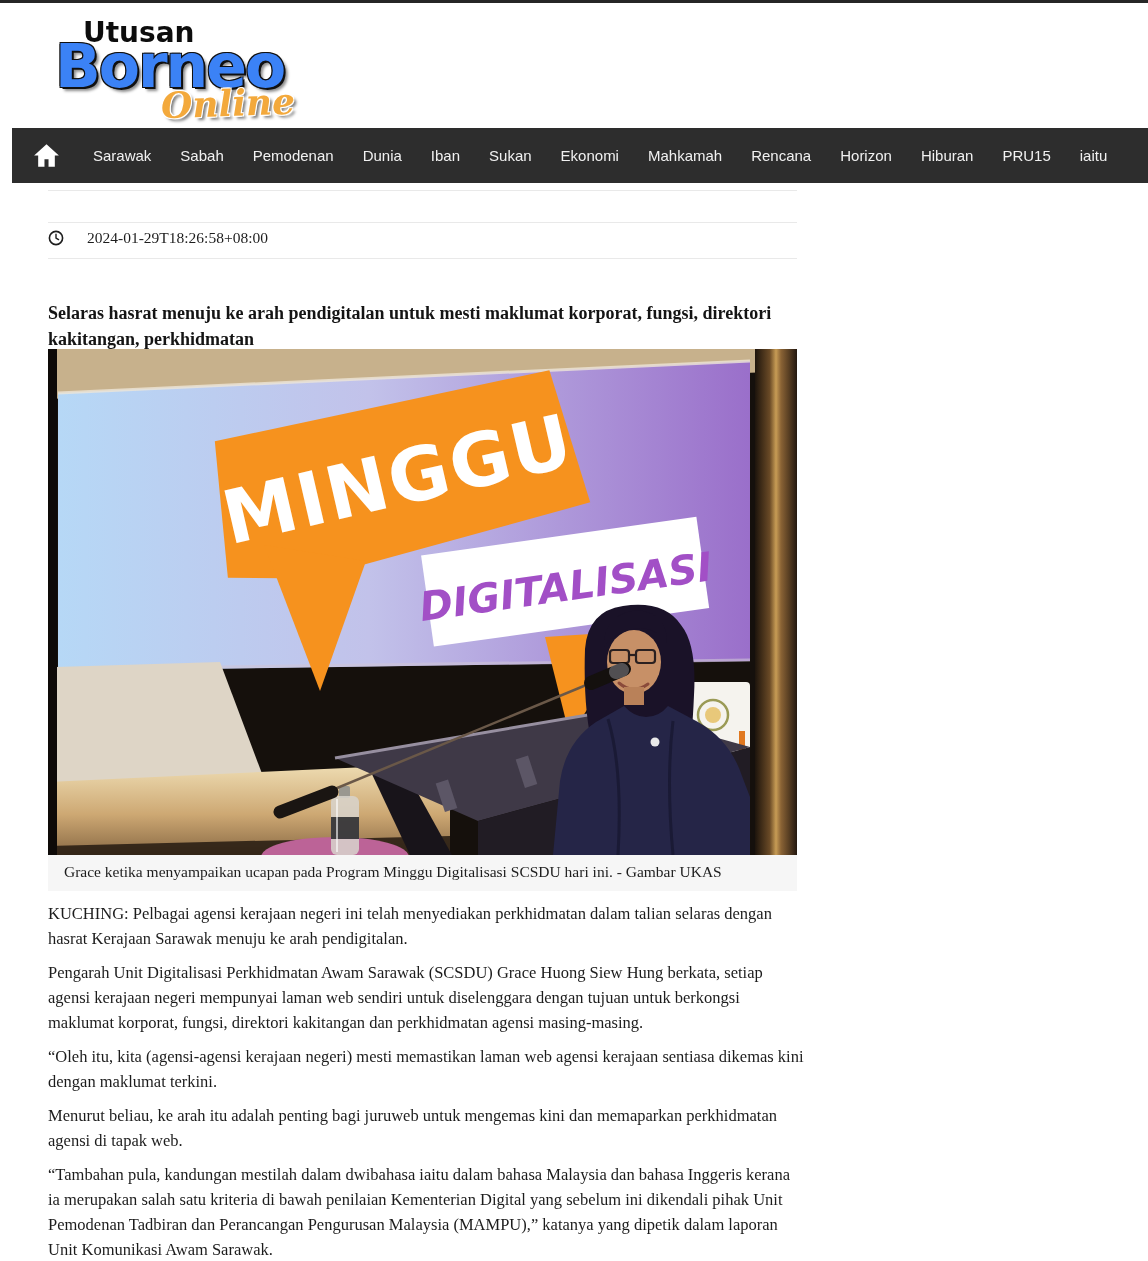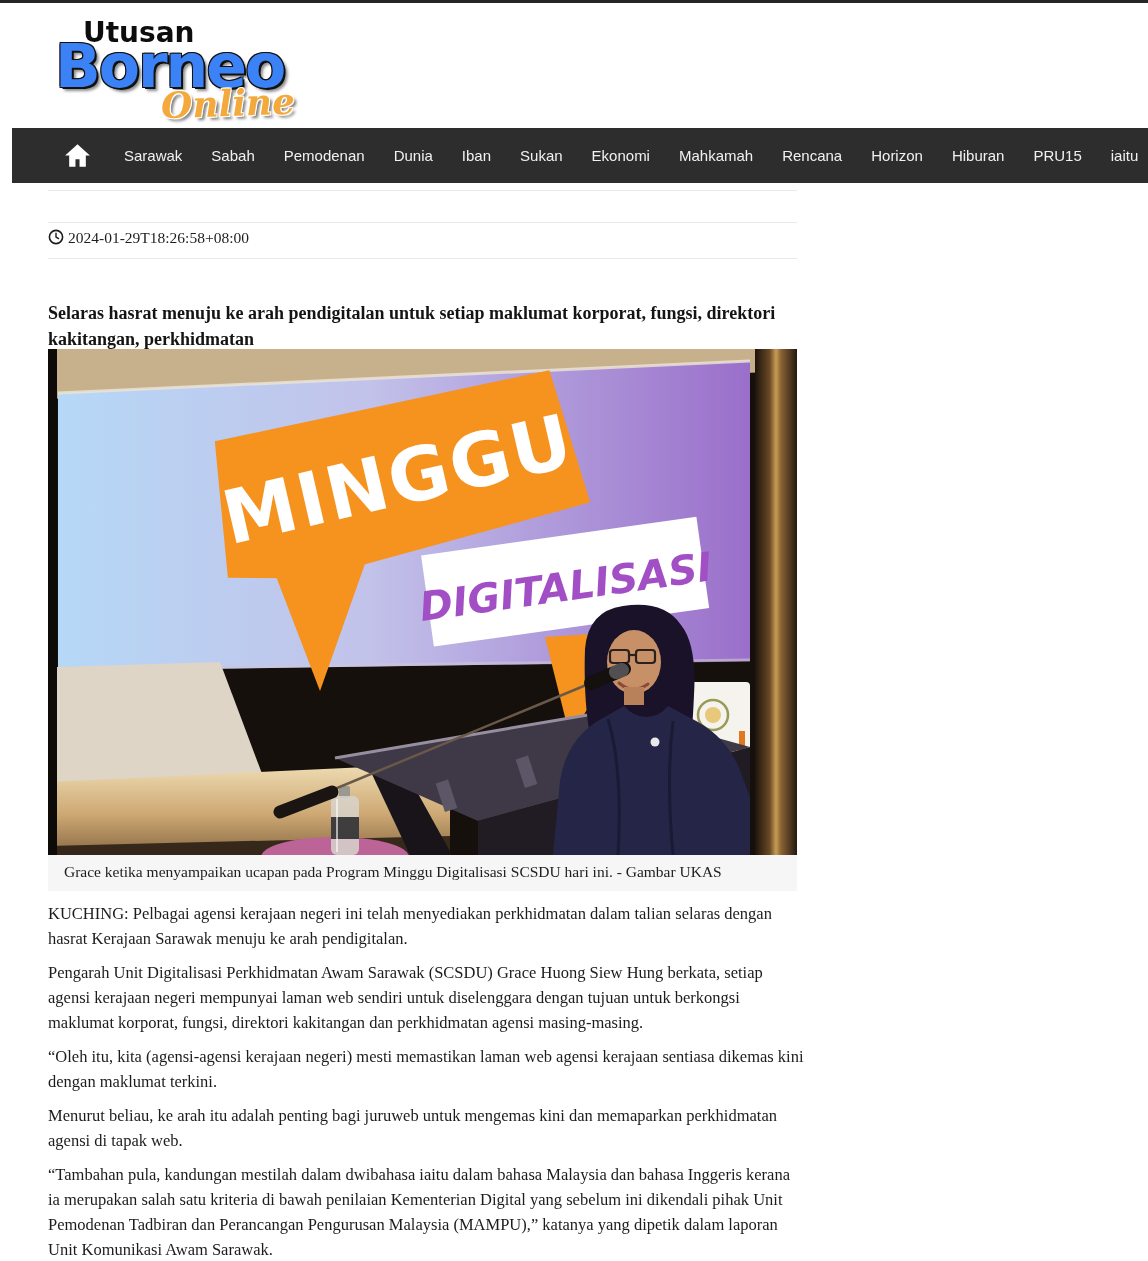--- a/index.html
+++ b/index.html
@@ -16,29 +16,29 @@
     font-weight:800;font-size:28px;color:#0d0d0d;letter-spacing:0;}
   .logo-borneo{position:absolute;left:0;top:24px;font-family:"DejaVu Sans",sans-serif;
     font-weight:800;font-size:60px;line-height:1;color:#3b82f6;letter-spacing:-2px;
     text-shadow:-1px -1px 0 #111,1px -1px 0 #111,-1px 1px 0 #111,2px 2px 0 #111,4px 4px 3px rgba(0,0,0,.45);}
   .logo-online{position:absolute;left:106px;top:70px;font-family:"DejaVu Serif",serif;
     font-style:italic;font-weight:700;font-size:36px;color:#f3a93c;transform:rotate(-2deg);
     text-shadow:-1px -1px 0 #fff,1px -1px 0 #fff,-1px 1px 0 #fff,1px 1px 0 #fff,3px 3px 3px rgba(0,0,0,.5);}
 
   
   .nav{left:12px;top:128px;width:1136px;height:55px;background:#2d2d2d;display:flex;
-    align-items:center;padding-left:52px;box-sizing:border-box;gap:29px;
+    align-items:center;padding-left:21px;box-sizing:border-box;gap:29px;
     font-family:"Liberation Sans","DejaVu Sans",sans-serif;font-size:15px;color:#f1f1f1;}
   .nav .home{margin-right:4px;display:flex;align-items:center;cursor:pointer;}
   .nav a{color:#f1f1f1;text-decoration:none;cursor:pointer;white-space:nowrap;}
 
   
   .rule{left:48px;width:749px;height:1px;background:#e9e9e9;}
   .timestamp{left:48px;top:229px;width:749px;font-size:15.5px;color:#1d1d1d;
-    display:flex;gap:4px;}
+    display:flex;align-items:center;gap:23px;}
   .timestamp svg{flex:0 0 auto;}
 
   
   .headline{left:48px;top:288px;width:752px;font-weight:700;font-size:18px;line-height:26px;color:#141414;}
 
   
   .photo{left:48px;top:349px;width:749px;height:506px;}
   .caption{left:48px;top:855px;width:749px;height:36px;background:#f6f6f6;box-sizing:border-box;
     padding:8px 10px 0 16px;font-size:15.5px;color:#1d1d1d;}
   .caption .credit{}
@@ -87,21 +87,21 @@
   <div class="abs timestamp">
     <svg width="16" height="16" viewBox="0 0 16 16">
       <circle cx="8" cy="8" r="6.6" fill="none" stroke="#1d1d1d" stroke-width="1.6"></circle>
       <path d="M8 4.2 V8 L10.6 9.6" fill="none" stroke="#1d1d1d" stroke-width="1.4" stroke-linecap="round"></path>
     </svg>
     <span>2024-01-29T18:26:58+08:00</span>
   </div>
 
   <div class="abs rule" style="top:258px"></div>
 
-  <h1 class="abs headline">Selaras hasrat menuju ke arah pendigitalan untuk setiap maklumat korporat, fungsi, direktori kakitangan, perkhidmatan</h1>
+  <h1 class="abs headline">Selaras hasrat menuju ke arah pendigitalan untuk mesti maklumat korporat, fungsi, direktori kakitangan, perkhidmatan</h1>
 
   <div class="abs photo">
     <svg width="749" height="506" viewBox="0 0 749 506">
       <defs>
         <linearGradient id="screenGrad" x1="0" y1="0" x2="1" y2="0">
           <stop offset="0" stop-color="#b6d8f6"></stop>
           <stop offset="0.45" stop-color="#c2c2ea"></stop>
           <stop offset="1" stop-color="#9a6fca"></stop>
         </linearGradient>
         <linearGradient id="wallDark" x1="0" y1="0" x2="0" y2="1">

